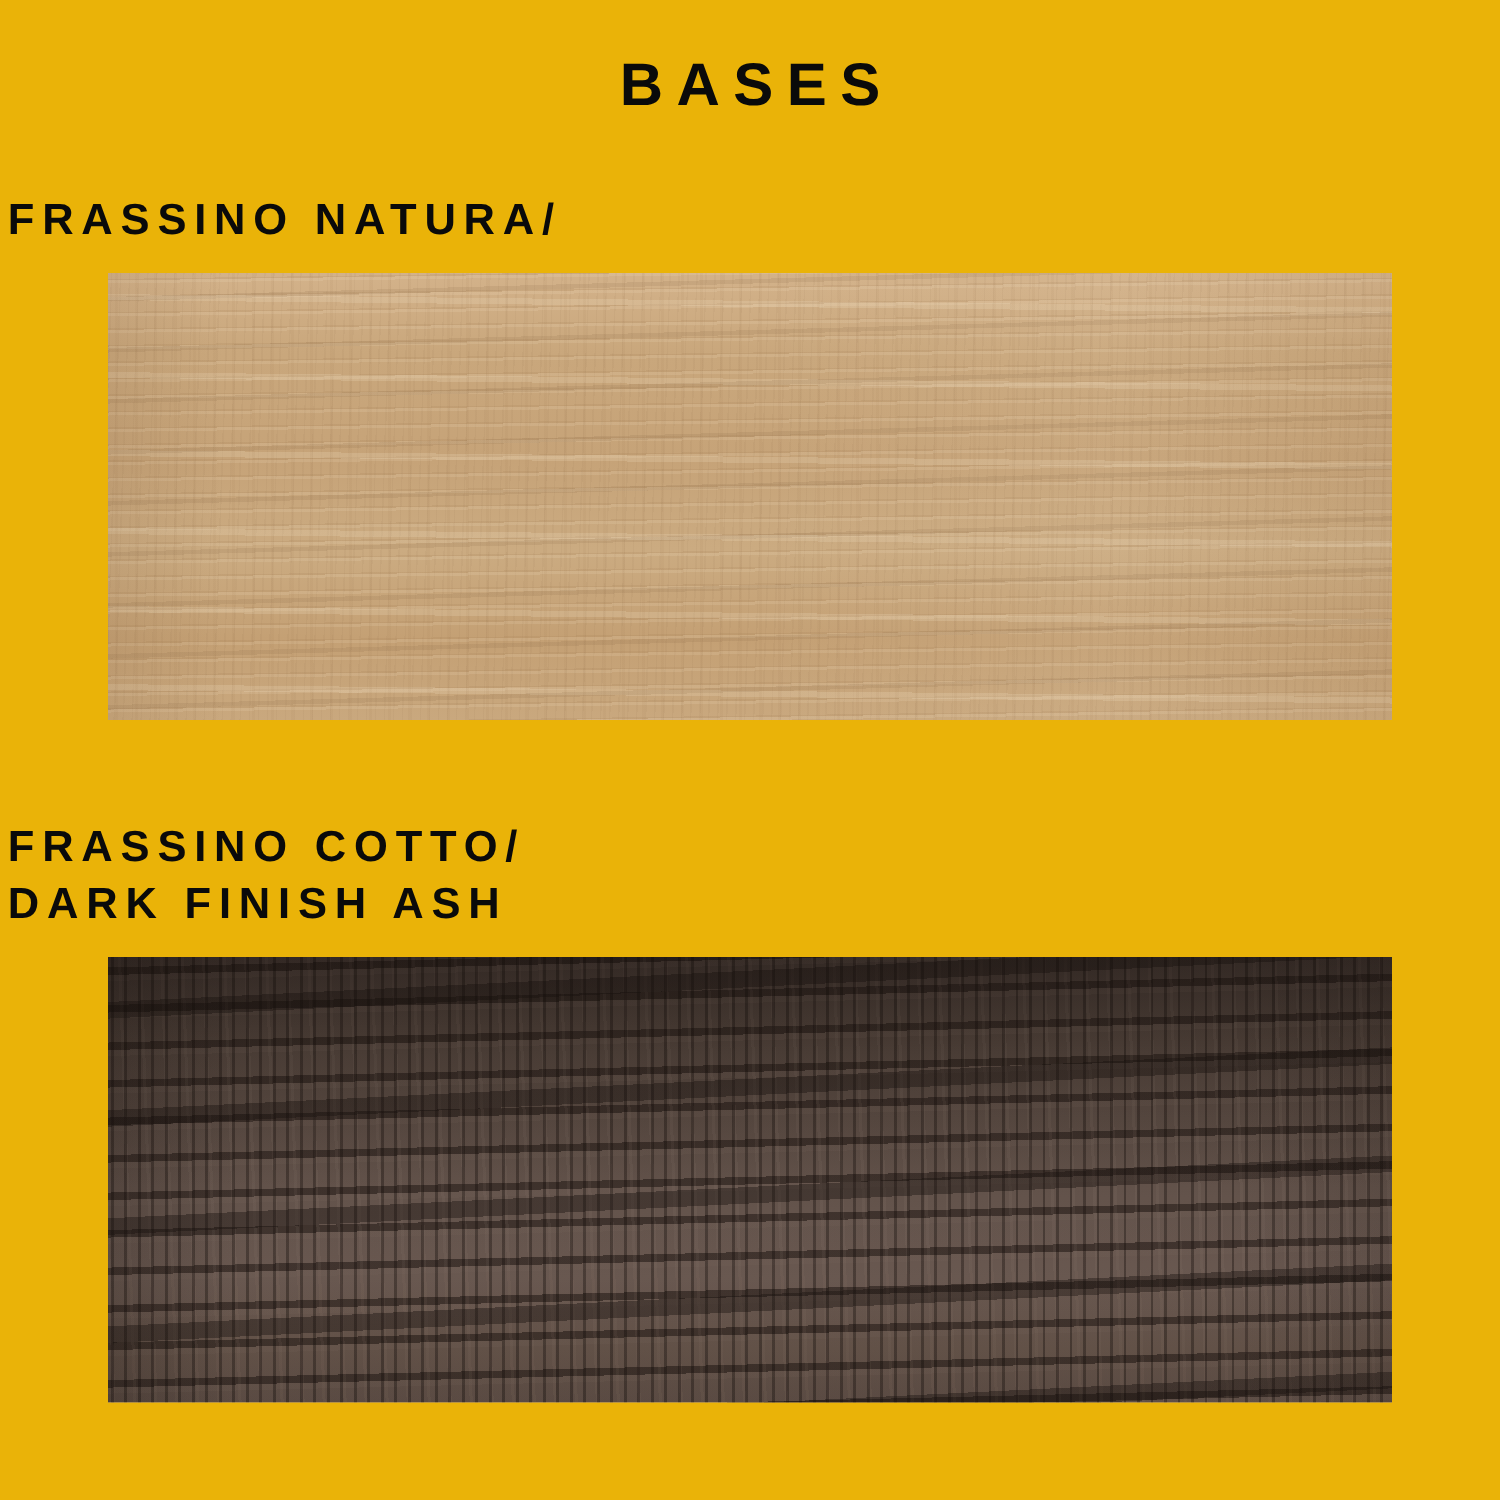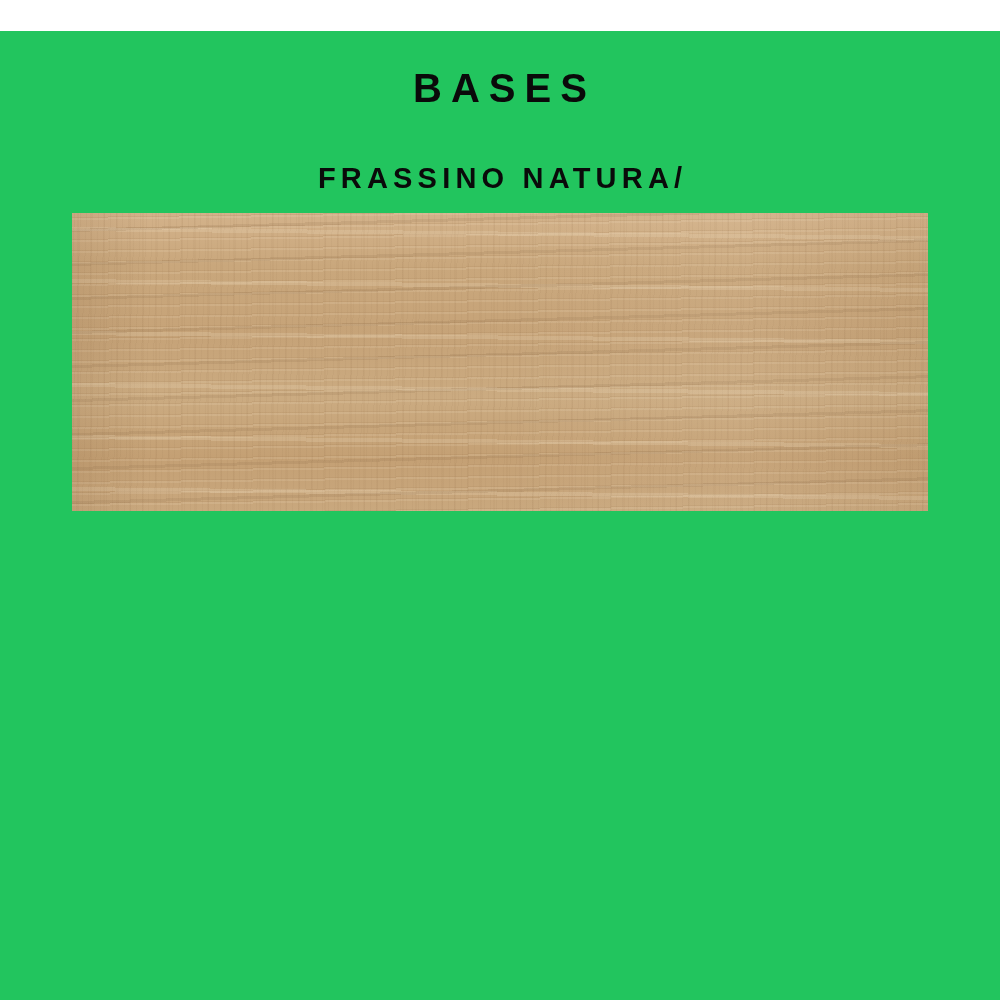--- a/index.html
+++ b/index.html
@@ -12,22 +12,21 @@
     height: 1000px;
     font-family: "Liberation Sans", sans-serif;
     color: #000000;
     overflow: hidden;
     position: relative;
   }
 
   .card {
     position: absolute;
     inset: 0;
-    background: #22c55e;
-    margin-top: 31px;
+    background: #eab308;
   }
 
   
   .page-title {
     position: absolute;
     top: 33px;
     left: 0;
     width: 1000px;
     text-align: center;
     font-size: 40px;
@@ -43,21 +42,21 @@
   .swatch-group {
     position: absolute;
     left: 0;
     width: 1000px;
   }
   .swatch-group.group-1 { top: 128px; }
   .swatch-group.group-2 { top: 546px; }
 
   .swatch-label {
     width: 1000px;
-    text-align: center;
+    text-align: left;
     font-size: 29px;
     font-weight: 700;
     letter-spacing: 5.2px;
     text-indent: 5.2px;
     line-height: 38px;
     color: #0a0a0a;
     white-space: nowrap;
   }
 
   .swatch {
@@ -217,14 +216,26 @@
 
     <div class="swatch group-1-swatch">
       <div class="grain-layer wood-light"></div>
       <div class="grain-layer wood-light-bands"></div>
       <div class="grain-layer wood-light-streaks"></div>
       <div class="grain-layer wood-light-flecks"></div>
       <div class="grain-layer wood-light-shade"></div>
     </div>
   </div>
 
+  <div class="swatch-group group-2">
+    <div class="swatch-label">FRASSINO COTTO/</div>
+    <div class="swatch-label">DARK FINISH ASH</div>
+
+    <div class="swatch group-2-swatch">
+      <div class="grain-layer wood-dark"></div>
+      <div class="grain-layer wood-dark-bands"></div>
+      <div class="grain-layer wood-dark-pores"></div>
+      <div class="grain-layer wood-dark-arcs"></div>
+      <div class="grain-layer wood-dark-shade"></div>
+    </div>
+  </div>
 
 </div>
 
 </body></html>

